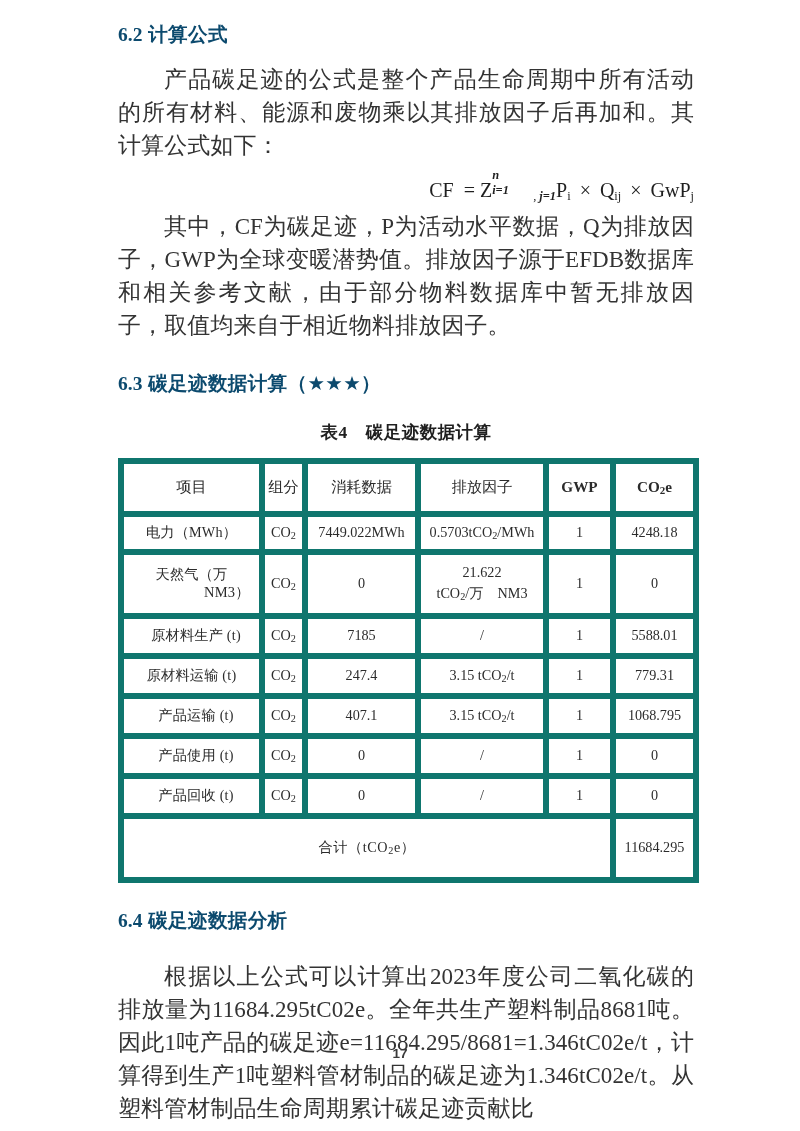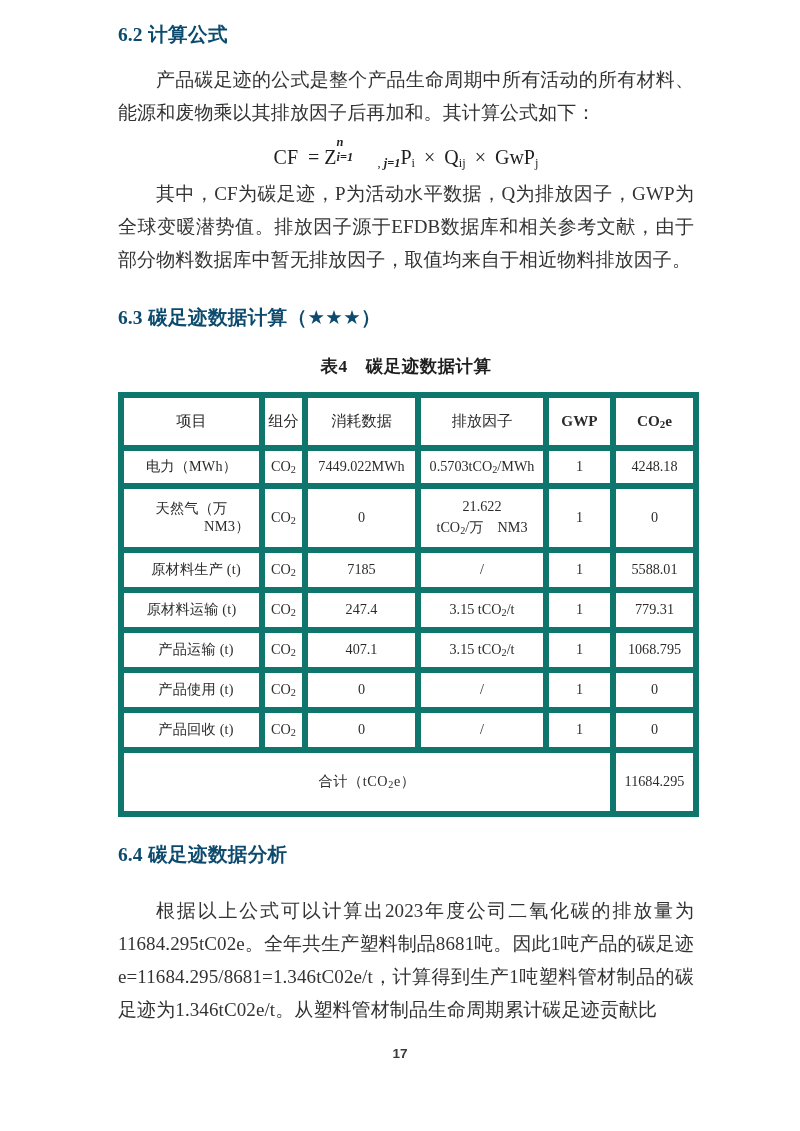--- a/index.html
+++ b/index.html
@@ -42,33 +42,33 @@
     white-space: nowrap;
   }
   .sec-num {
     font-family: "Liberation Serif", serif;
     font-weight: 700;
     letter-spacing: 0;
   }
 
   
   p.body {
-    font-size: 19px;
+    font-size: 23px;
     line-height: 33px;
     margin: 0;
     text-align: justify;
     text-justify: inter-ideograph;
     color: #333333;
     letter-spacing: 0.1px;
   }
   p.body.indent { text-indent: 2em; }
 
   
   .formula {
-    text-align: center;
+    text-align: right;
     font-size: 20px;
     color: #1f1f1f;
     margin: 0;
     line-height: 1.5;
     white-space: nowrap;
   }
   .formula .v { font-style: normal; }
   .formula sub {
     font-size: 0.62em;
     vertical-align: -0.28em;

